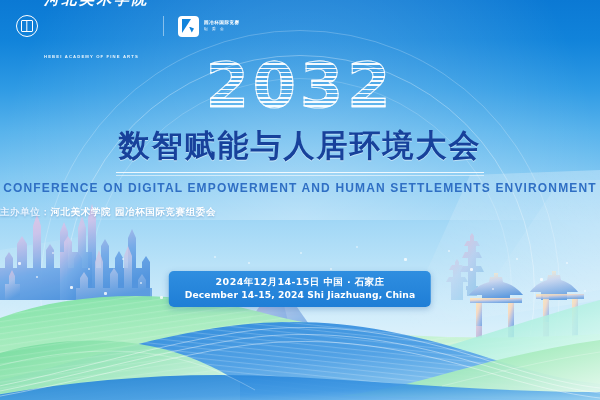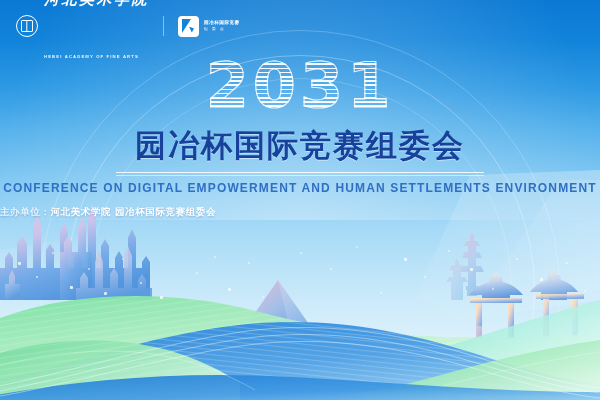--- a/index.html
+++ b/index.html
@@ -384,27 +384,31 @@
     <div class="logo-yy">
       <div class="yy-mark"></div>
       <div class="yy-text">
         <div class="yy-cn">园冶杯国际竞赛</div>
         <div class="yy-sub">组 委 会</div>
       </div>
     </div>
   </div>
 
   <div class="year-wrap">
-    <div class="year">2031</div>
+    <div class="year">2032</div>
   </div>
 
   <div class="title-wrap">
-    <div class="title-cn">园冶杯国际竞赛组委会</div>
+    <div class="title-cn">数智赋能与人居环境大会</div>
     <div class="title-rule"></div>
     <div class="title-en">CONFERENCE ON DIGITAL EMPOWERMENT AND HUMAN SETTLEMENTS ENVIRONMENT</div>
   </div>
 
   <div class="organizer">
     <span class="org-label">主办单位：</span><span class="org-names">河北美术学院  园冶杯国际竞赛组委会</span>
   </div>
 
+  <div class="date-badge">
+    <div class="date-cn">2024年12月14-15日  中国 · 石家庄</div>
+    <div class="date-en">December 14-15, 2024 Shi Jiazhuang, China</div>
+  </div>
 
 </div>
 
 </body></html>

